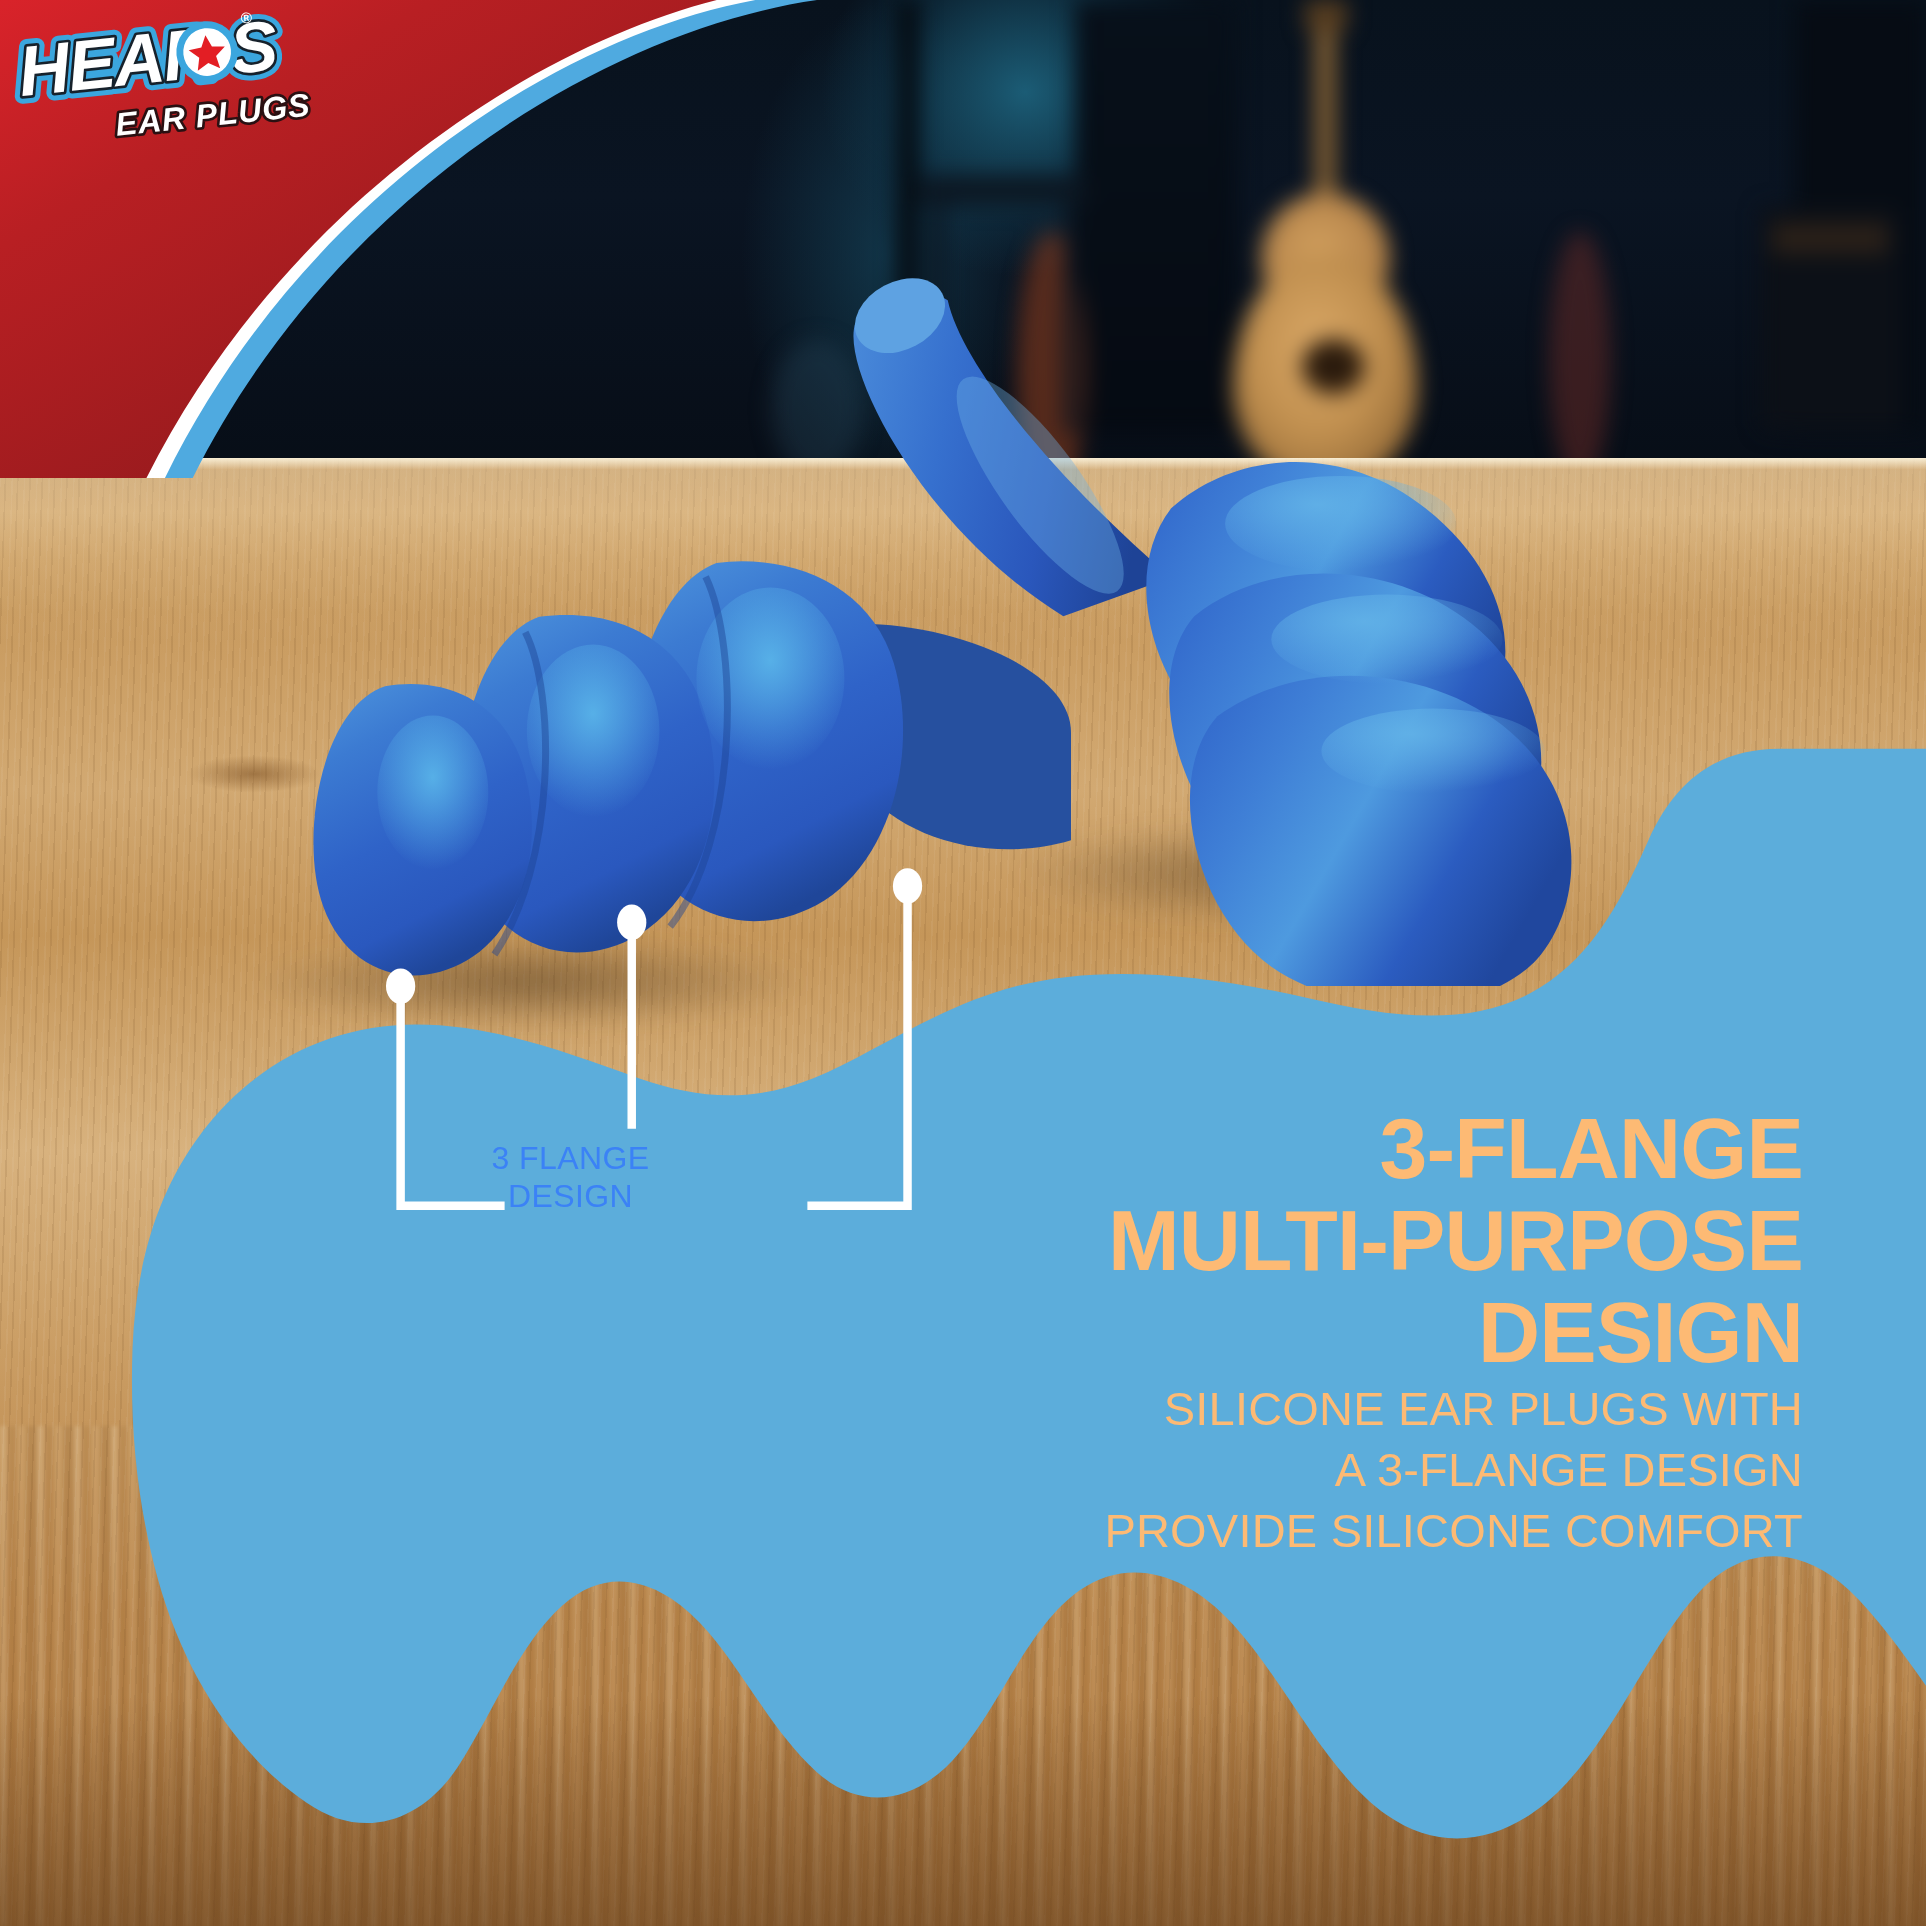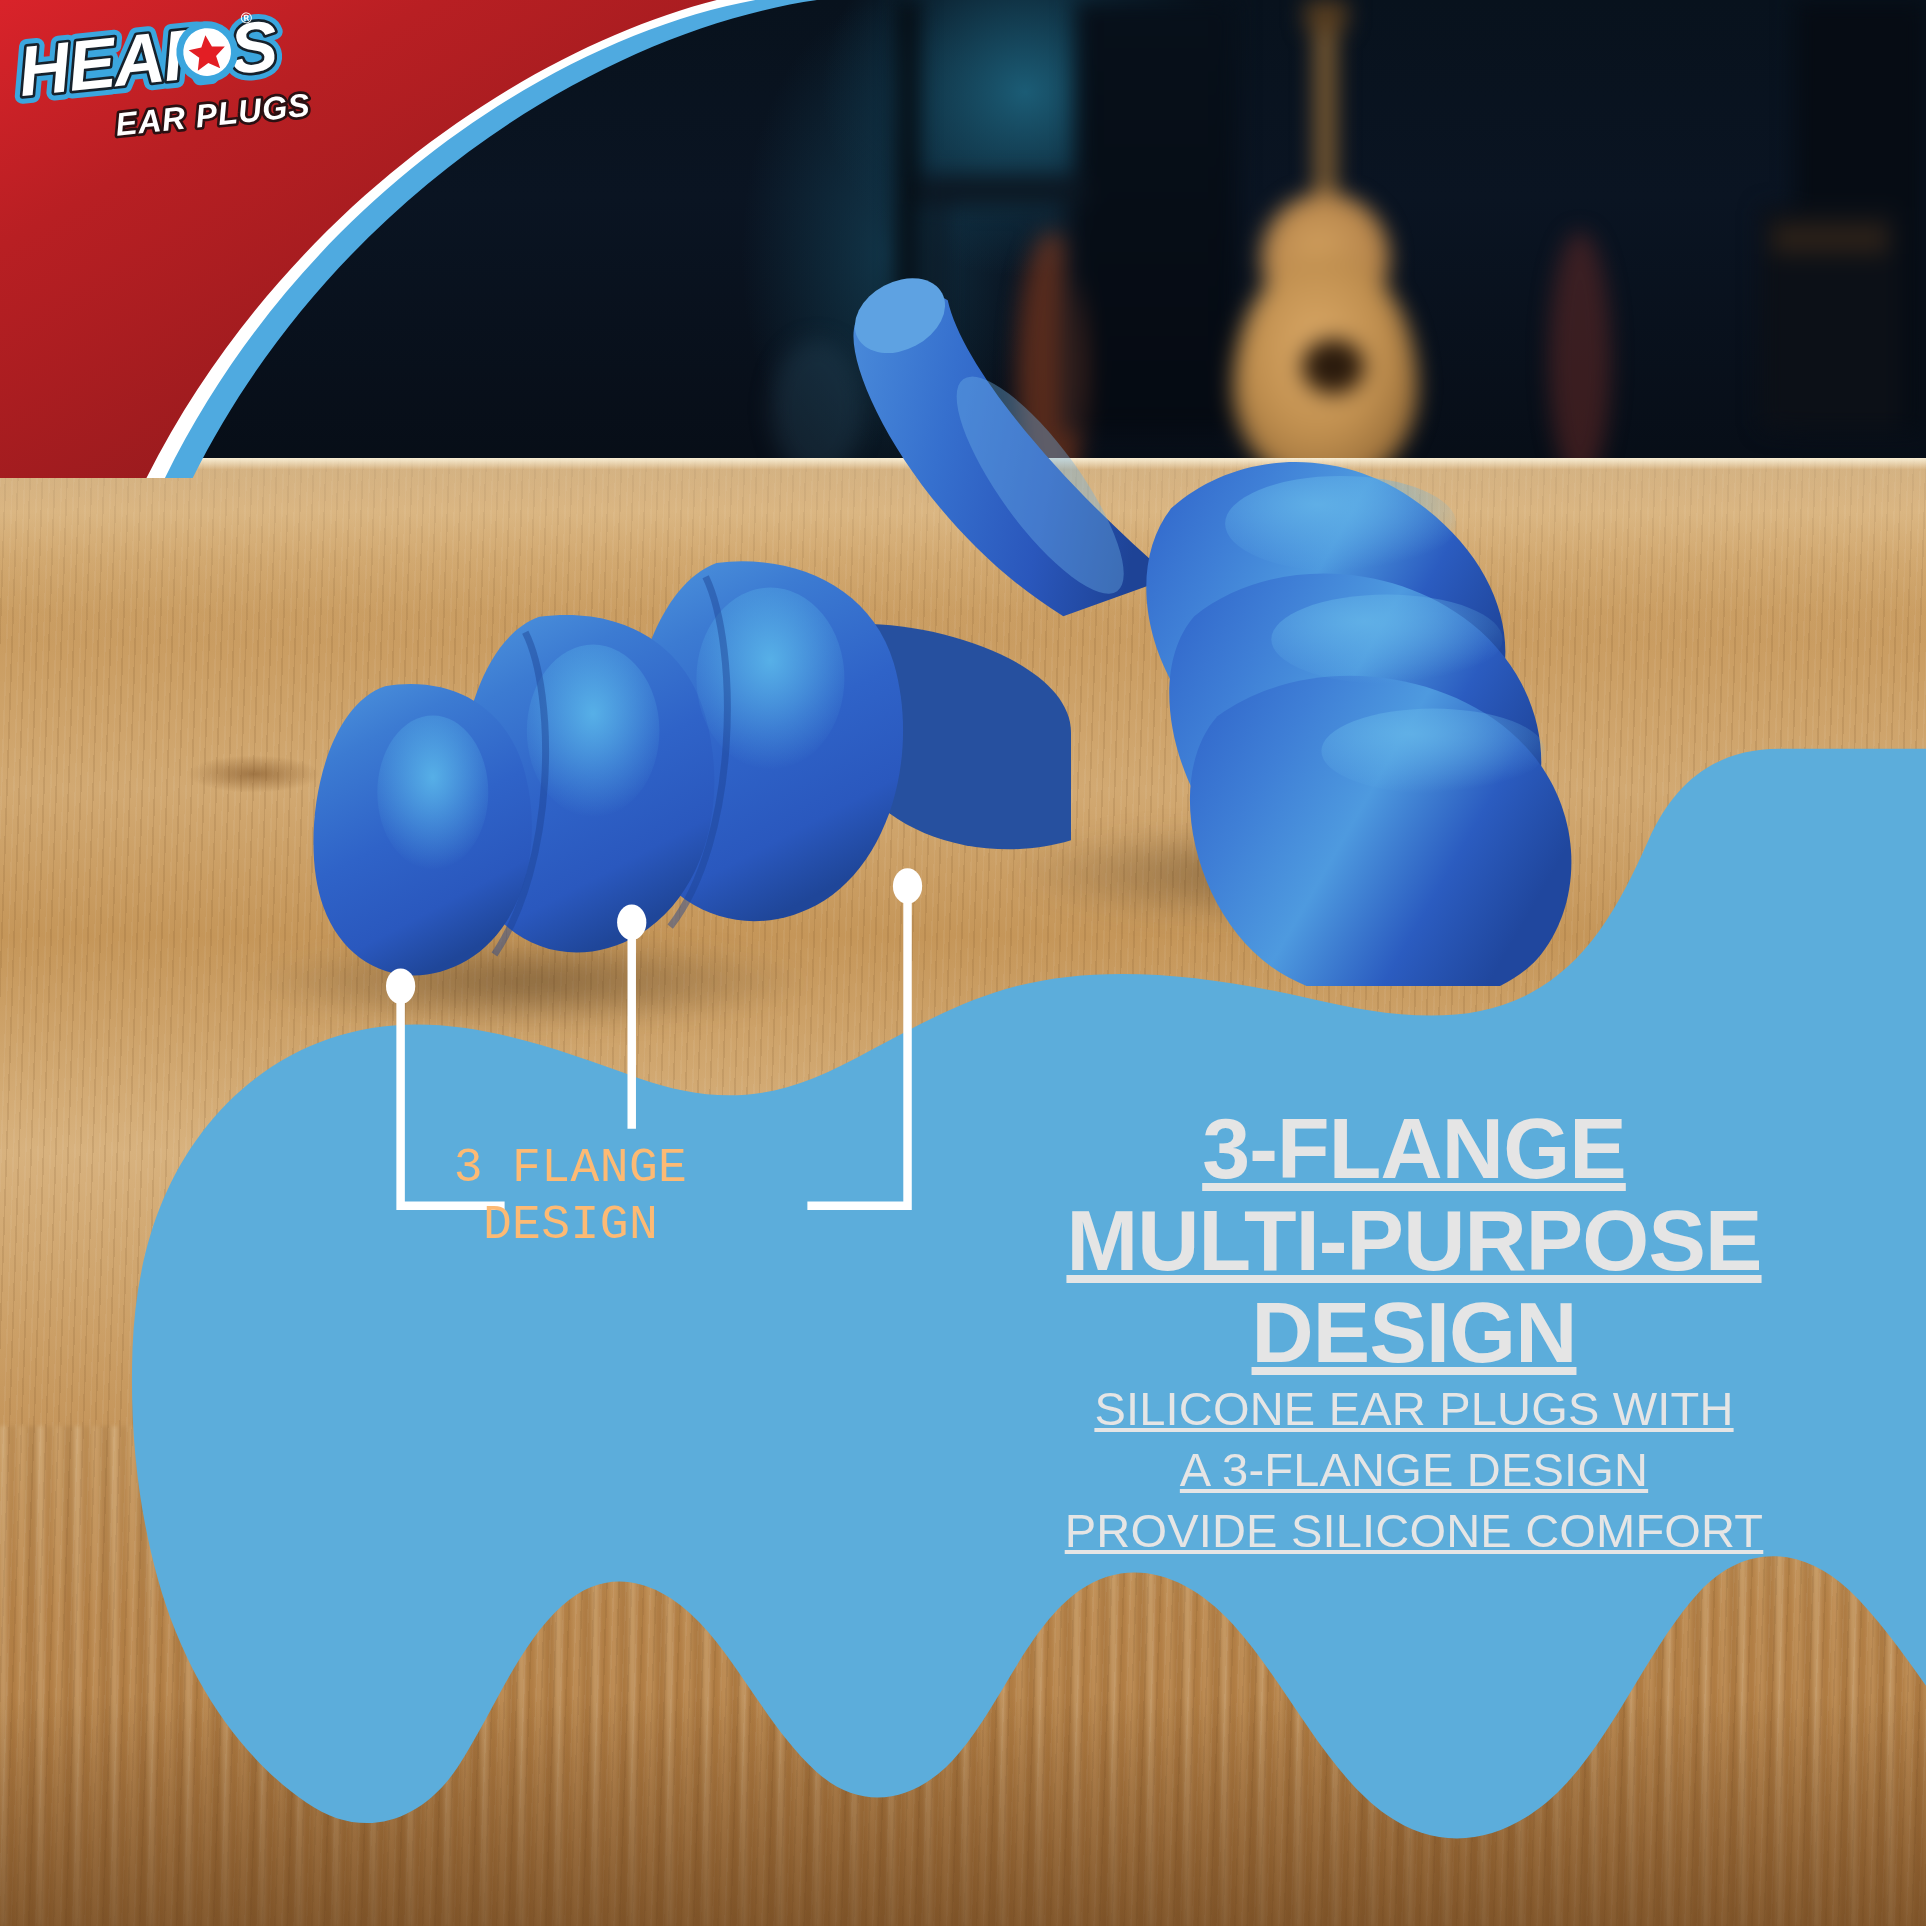--- a/index.html
+++ b/index.html
@@ -91,25 +91,25 @@
     background:radial-gradient(ellipse at 50% 50%, rgba(58,40,20,.45) 0%, rgba(58,40,20,0) 72%);filter:blur(10.8px);}
   .shadow-back{position:absolute;left:1017px;top:824px;width:478px;height:100px;border-radius:50%;
     background:radial-gradient(ellipse at 50% 50%, rgba(58,40,20,.42) 0%, rgba(58,40,20,0) 72%);filter:blur(12.3px);}
 
   
   .cloud{position:absolute;left:0;top:493px;width:1926px;height:1433px;}
 
   
   .callout{position:absolute;left:0;top:0;width:1926px;height:1926px;pointer-events:none;}
   .callout-label{position:absolute;left:370px;top:1140px;width:401px;
-    text-align:center;color:#fdba74;font-size:48px;line-height:1.18;
-    font-weight:400;letter-spacing:0.4px;font-family:Liberation Mono, monospace;}
-
-  
-  .copy{position:absolute;left:1025px;top:1102px;width:778px;text-align:center;color:#e5e5e5;text-decoration:underline;}
+    text-align:center;color:#3b82f6;font-size:32px;line-height:1.18;
+    font-weight:400;letter-spacing:0.4px;}
+
+  
+  .copy{position:absolute;left:1025px;top:1102px;width:778px;text-align:right;color:#fdba74;}
   .copy h1{margin:0;font-size:86px;line-height:1.07;font-weight:700;letter-spacing:-0.8px;}
   .copy .sub{font-size:47px;line-height:1.30;font-weight:400;letter-spacing:0.2px;}
   .copy .sub div{white-space:nowrap;}
 </style>
 </head>
 <body>
 
 <div id="stage">
 
   <div class="bg-stage"></div>

